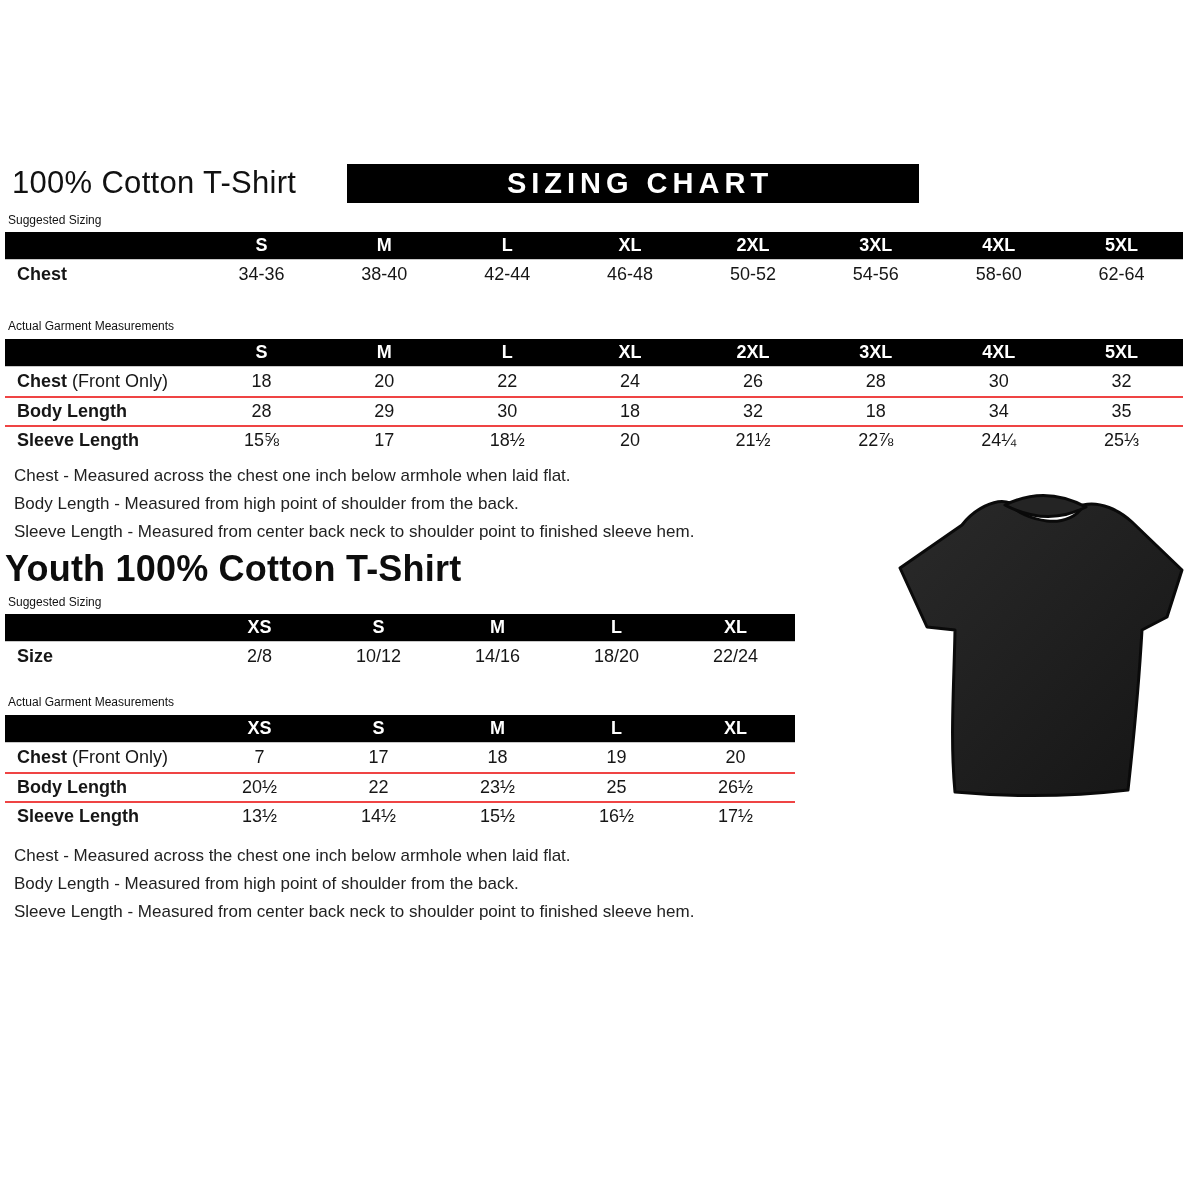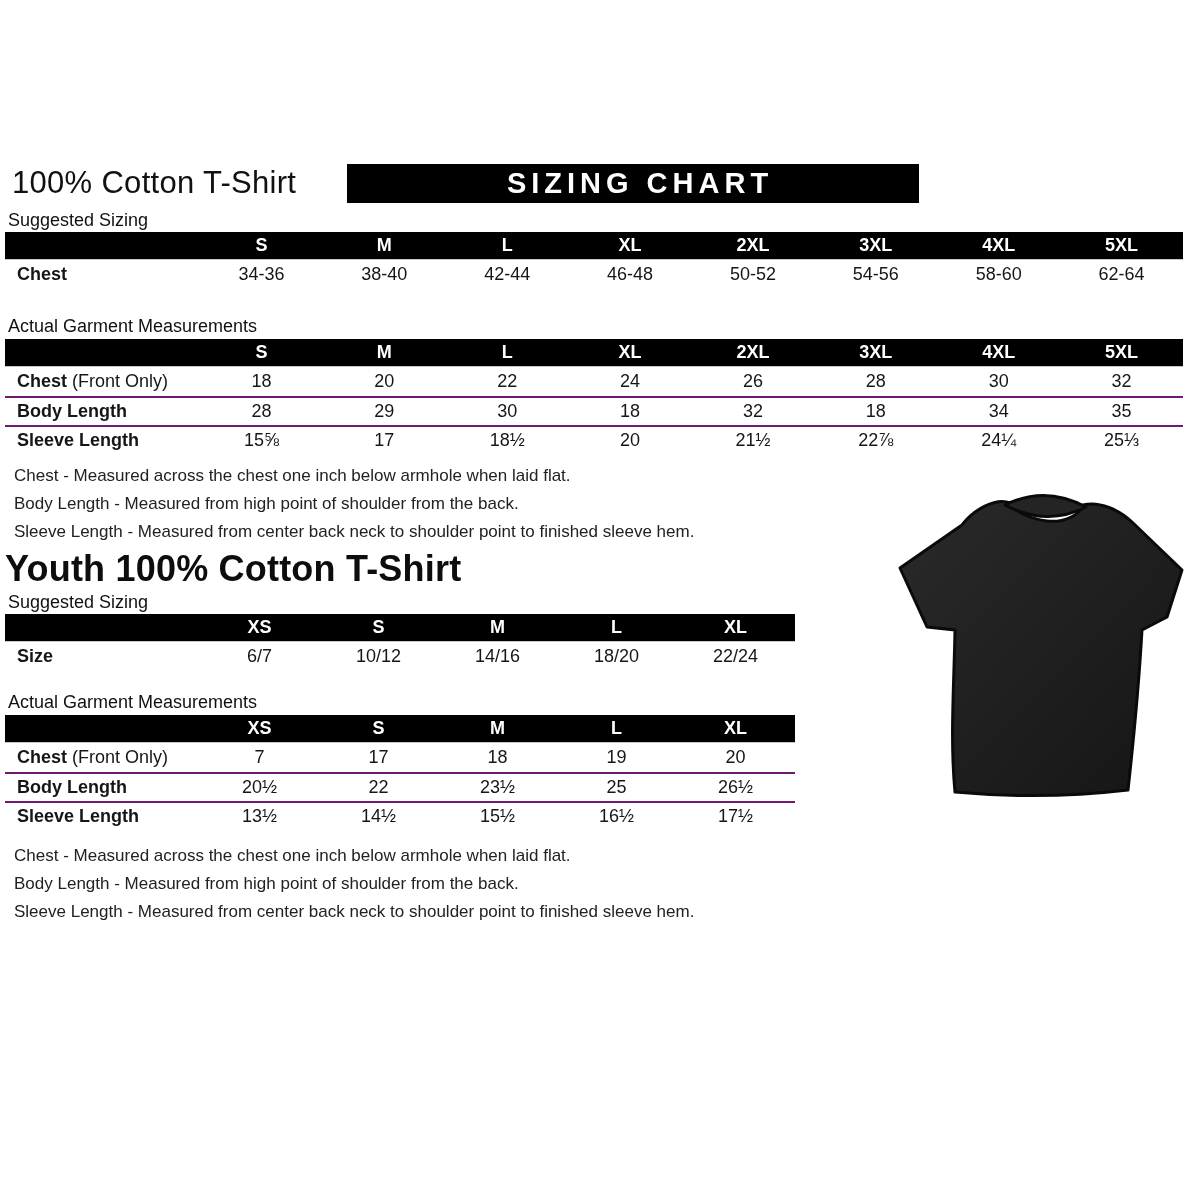--- a/index.html
+++ b/index.html
@@ -24,35 +24,35 @@
   .sizing-banner {
     position: absolute; left: 347px; top: 1px;
     width: 558px; height: 39px;
     background: #000; color: #fff;
     font-size: 29px; font-weight: 700; letter-spacing: 5px;
     text-align: center; line-height: 39px; padding-left: 14px;
   }
 
   .sec-label {
     margin: 4px 0 2px 8px;
-    font-size: 18px; line-height: 20px; color: #111;
+    font-size: 12px; line-height: 20px; color: #111;
   }
   .sec-label.agm-adult { margin-top: 27px; margin-bottom: 3px; }
   .sec-label.youth-sug { margin-top: 6px; }
   .sec-label.agm-youth { margin-top: 21px; margin-bottom: 3px; }
 
   .table { margin-left: 5px; }
   .t-adult { width: 1178px; }
   .t-youth { width: 790px; }
 
   .trow { display: flex; align-items: center; box-sizing: border-box; }
   .thead { background: #000; height: 28px; border-bottom: 1px solid #c8c8c8; }
   .thead .tcell { color: #fff; font-weight: 700; font-size: 18px; }
   .tbody { height: 29px; font-size: 18px; color: #161616; }
-  .lined .tbody + .tbody { border-top: 2px solid #701a75; }
+  .lined .tbody + .tbody { border-top: 2px solid #ef4444; }
   .tcell { box-sizing: border-box; overflow: hidden; white-space: nowrap; }
   .tcell.label { flex: 0 0 195px; padding-left: 12px; text-align: left; }
   .tcell.col, .tcell.val { flex: 1 1 0; text-align: center; }
   .lbl-main { font-weight: 700; }
   .lbl-suffix { font-weight: 400; }
 
   .notes { margin: 8px 0 0 14px; font-size: 17px; line-height: 28px; color: #222; }
   .notes.second { margin-top: 12px; }
 
   .youth-title {
@@ -163,21 +163,21 @@
     <div class="trow thead">
       <div class="tcell label"></div>
       <div class="tcell col">XS</div>
       <div class="tcell col">S</div>
       <div class="tcell col">M</div>
       <div class="tcell col">L</div>
       <div class="tcell col">XL</div>
     </div>
     <div class="trow tbody">
       <div class="tcell label"><span class="lbl-main">Size</span></div>
-      <div class="tcell val">6/7</div>
+      <div class="tcell val">2/8</div>
       <div class="tcell val">10/12</div>
       <div class="tcell val">14/16</div>
       <div class="tcell val">18/20</div>
       <div class="tcell val">22/24</div>
     </div>
   </div>
 
 <div class="sec-label agm-youth">Actual Garment Measurements</div>
 <div class="table t-youth lined">
     <div class="trow thead">

